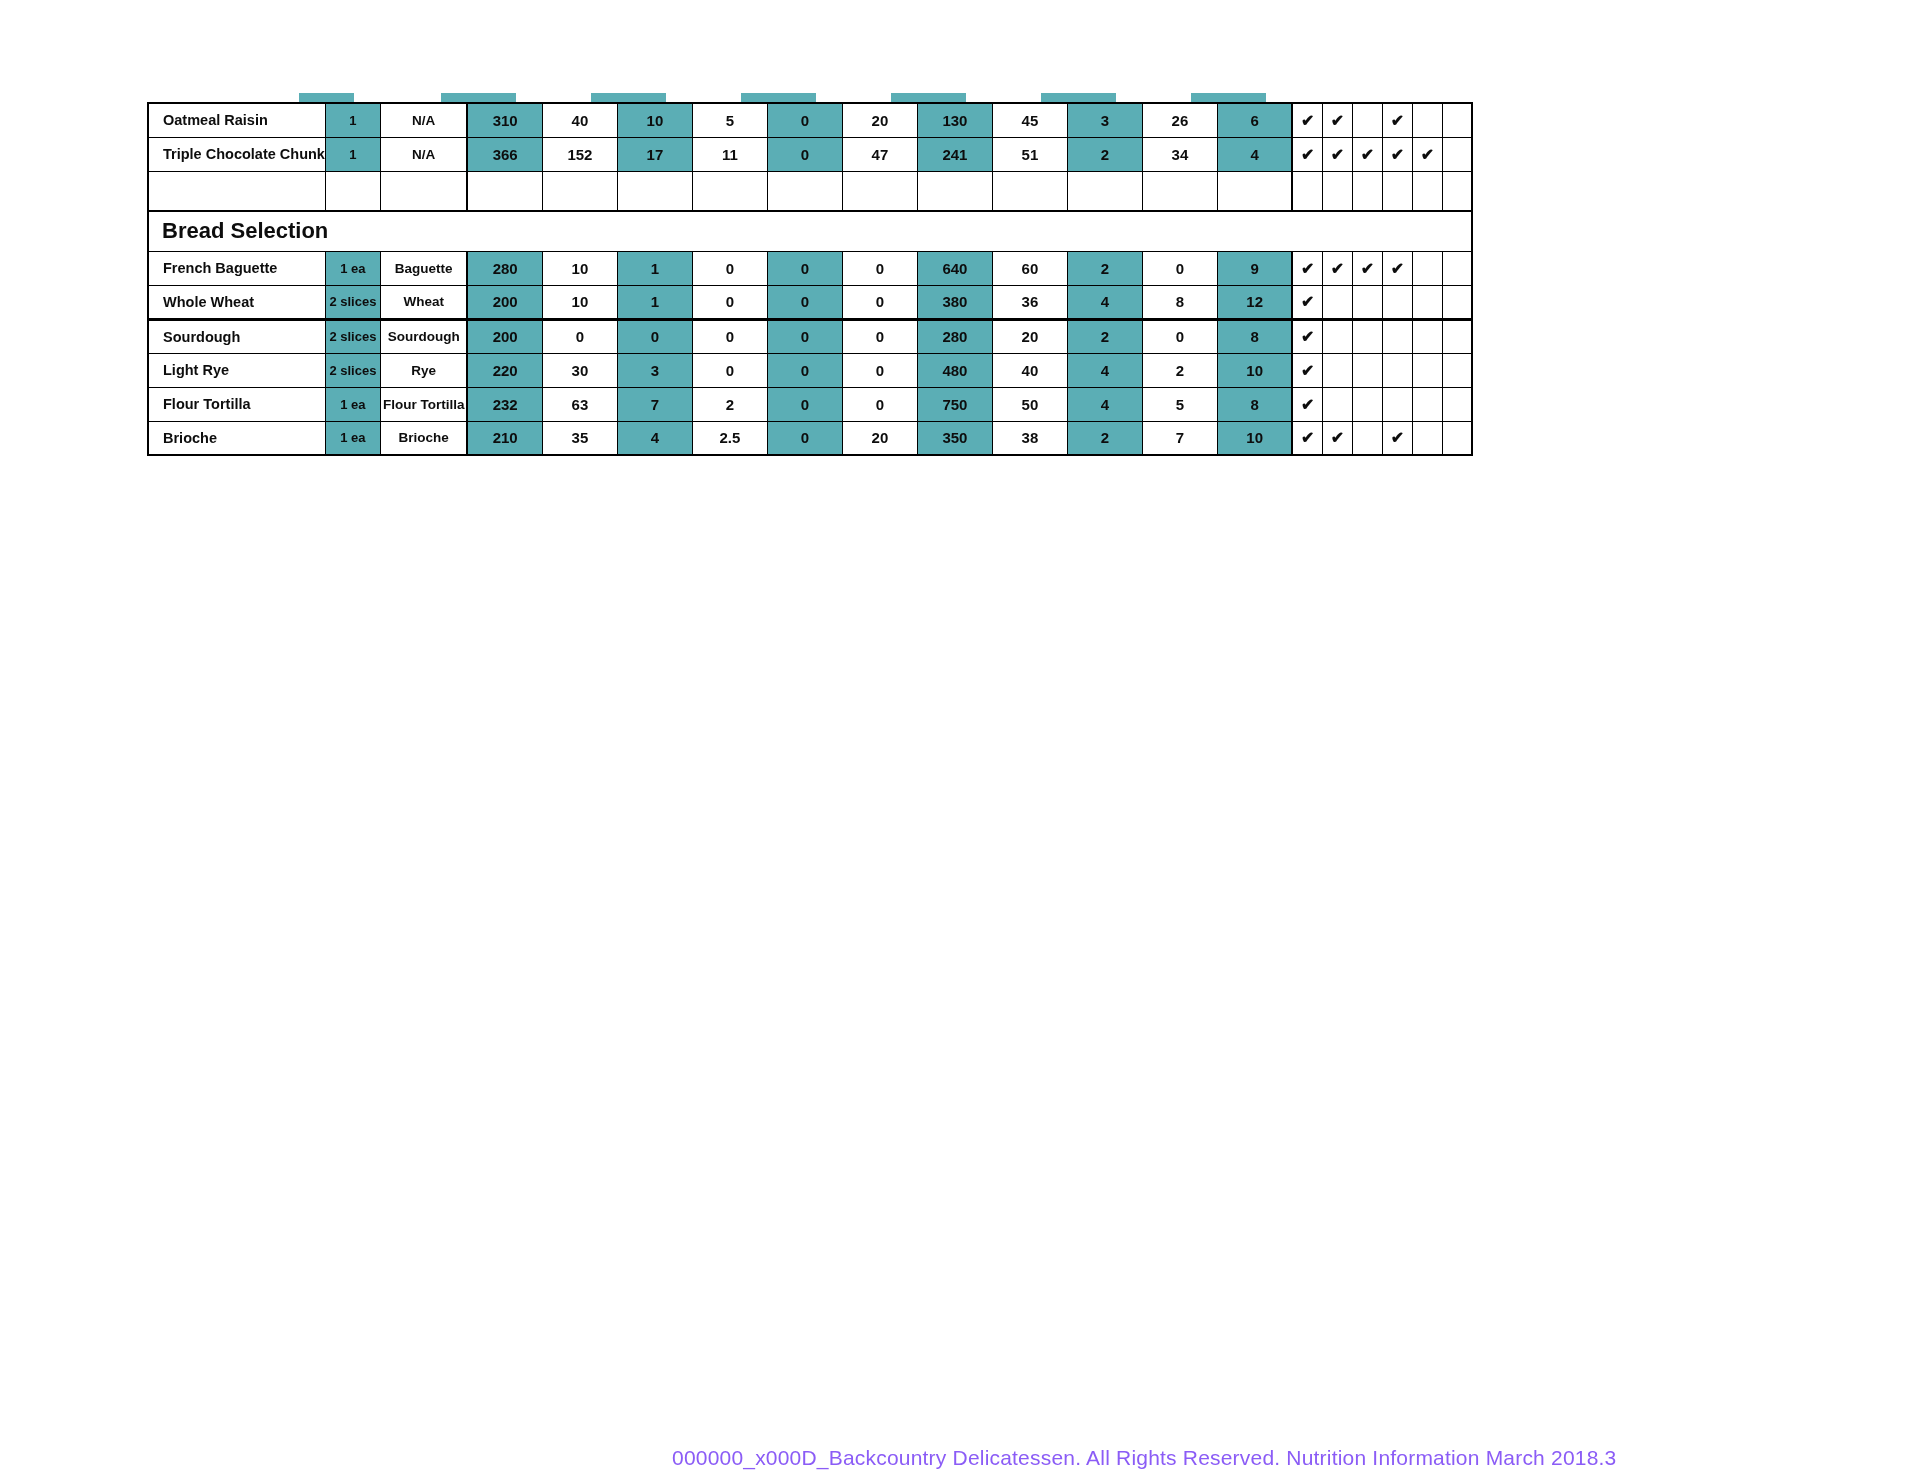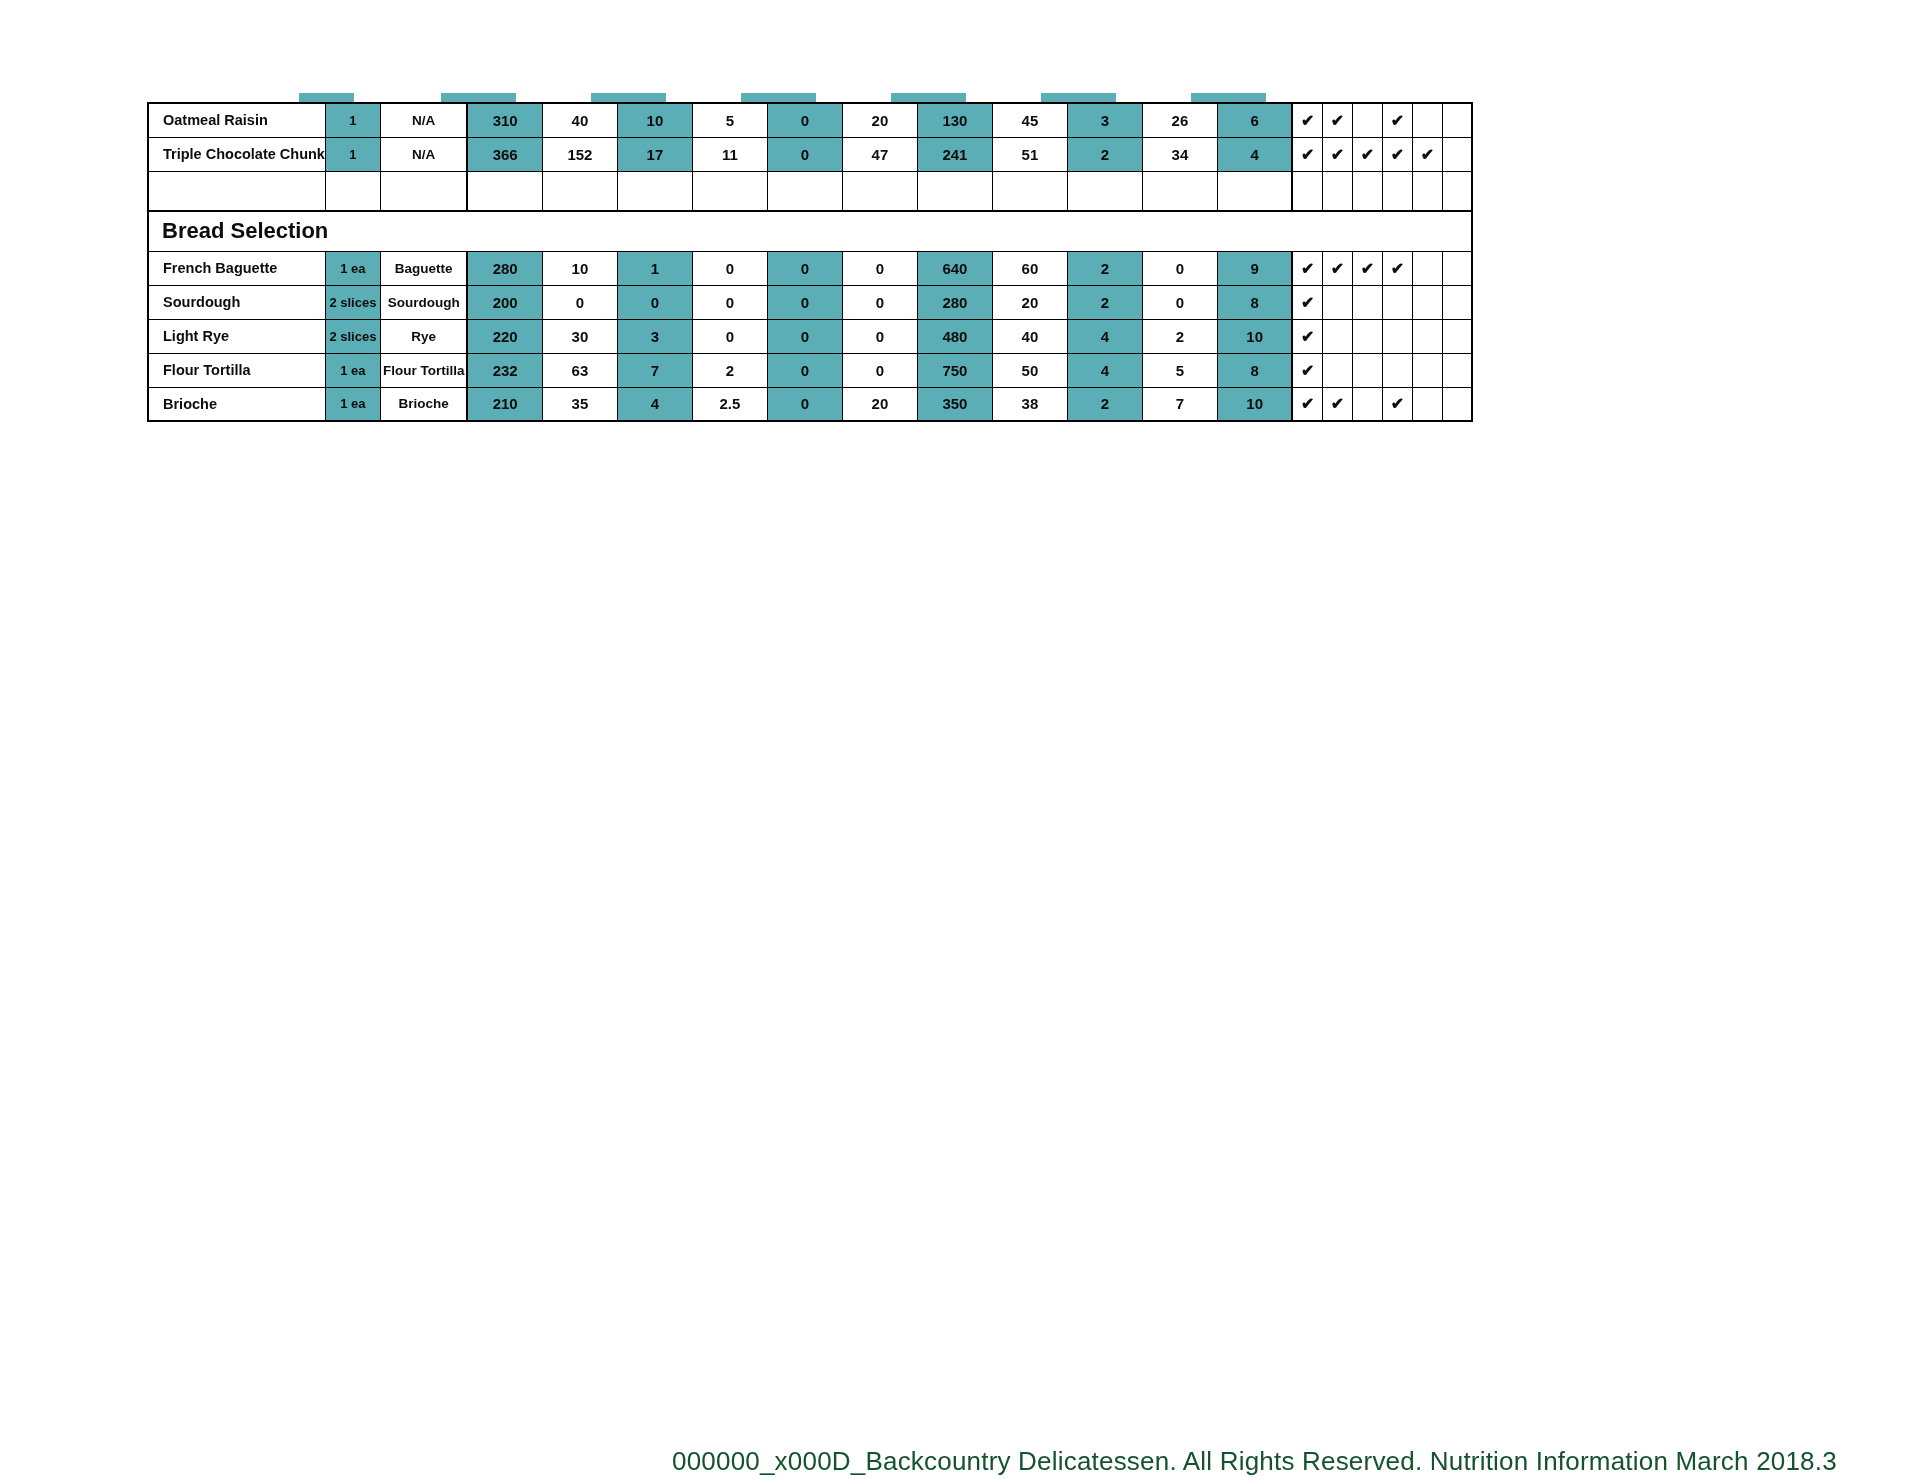--- a/index.html
+++ b/index.html
@@ -34,21 +34,21 @@
   td.check-cell  { font-size:16px; }
   tr.thick-bottom td { border-bottom:3px solid #000; }
   tr.section-row td {
     border-left:2px solid #000; border-right:2px solid #000;
     border-top:2.5px solid #000; border-bottom:1px solid #000;
     text-align:left; font-size:22px; padding-left:13px; height:40px;
   }
 
   .footer-note {
     position:absolute; left:672px; top:1446px;
-    font-size:26px; font-weight:400; color:#14532d; letter-spacing:0.2px;
+    font-size:21px; font-weight:400; color:#8b5cf6; letter-spacing:0.2px;
   }
 </style>
 </head>
 <body>
 
 <div class="page">
 
   <div class="sliver" style="left:299px;width:55px;"></div>
   <div class="sliver" style="left:441px;width:75px;"></div>
   <div class="sliver" style="left:591px;width:75px;"></div>
@@ -165,20 +165,42 @@
           <td class="value-cell hl">2</td>
           <td class="value-cell">0</td>
           <td class="value-cell hl">9</td>
           <td class="check-cell first-check">✔</td>
           <td class="check-cell">✔</td>
           <td class="check-cell">✔</td>
           <td class="check-cell">✔</td>
           <td class="check-cell"></td>
           <td class="check-cell"></td>
         </tr>
+        <tr class="data-row thick-bottom">
+          <td class="name-cell">Whole Wheat</td>
+          <td class="serving-cell hl">2 slices</td>
+          <td class="type-cell">Wheat</td>
+          <td class="value-cell hl col-cal">200</td>
+          <td class="value-cell">10</td>
+          <td class="value-cell hl">1</td>
+          <td class="value-cell">0</td>
+          <td class="value-cell hl">0</td>
+          <td class="value-cell">0</td>
+          <td class="value-cell hl">380</td>
+          <td class="value-cell">36</td>
+          <td class="value-cell hl">4</td>
+          <td class="value-cell">8</td>
+          <td class="value-cell hl">12</td>
+          <td class="check-cell first-check">✔</td>
+          <td class="check-cell"></td>
+          <td class="check-cell"></td>
+          <td class="check-cell"></td>
+          <td class="check-cell"></td>
+          <td class="check-cell"></td>
+        </tr>
         <tr class="data-row">
           <td class="name-cell">Sourdough</td>
           <td class="serving-cell hl">2 slices</td>
           <td class="type-cell">Sourdough</td>
           <td class="value-cell hl col-cal">200</td>
           <td class="value-cell">0</td>
           <td class="value-cell hl">0</td>
           <td class="value-cell">0</td>
           <td class="value-cell hl">0</td>
           <td class="value-cell">0</td>

